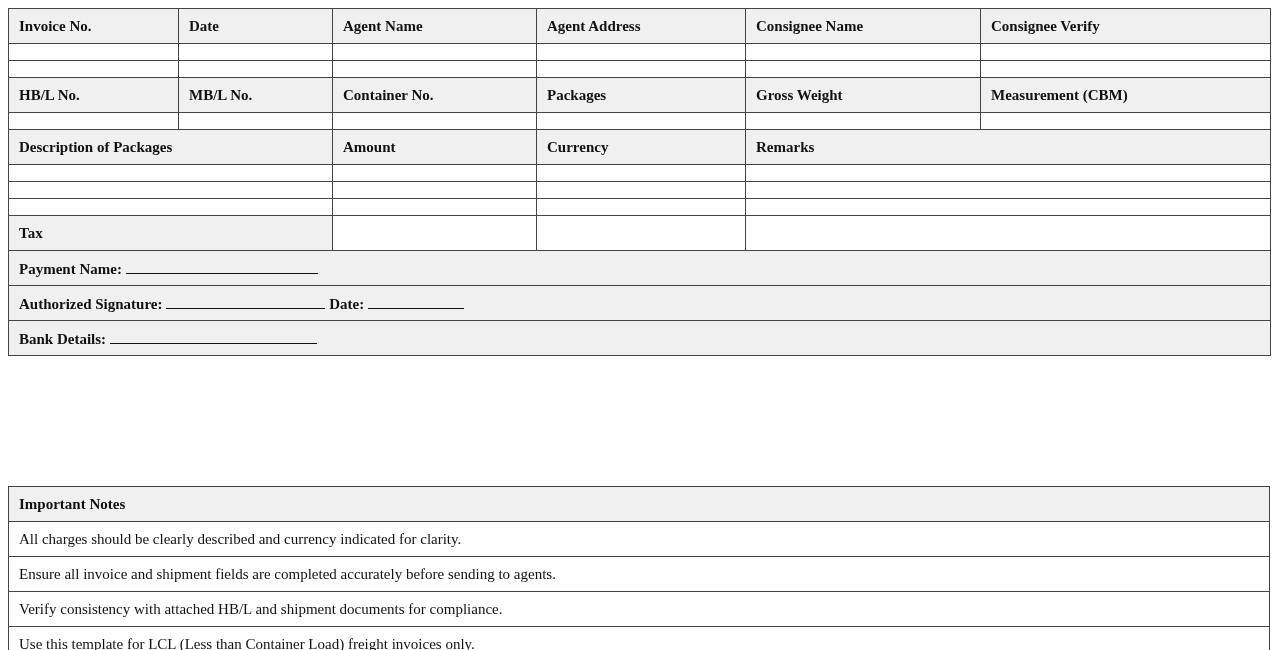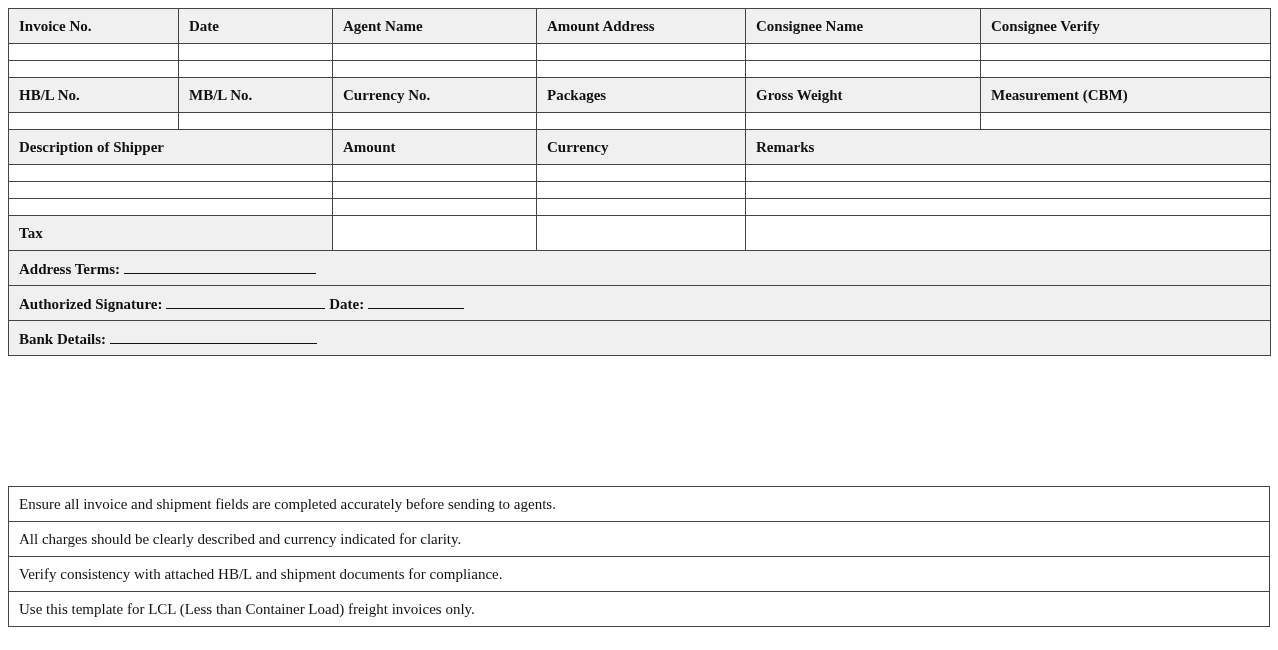--- a/index.html
+++ b/index.html
@@ -25,21 +25,21 @@
       <col style="width:204px">
     <col style="width:209px">
       <col style="width:235px">
       <col style="width:290px">
   </colgroup>
   <tbody>
       <tr>
     <td class="h">Invoice No.</td>
     <td class="h">Date</td>
     <td class="h">Agent Name</td>
-    <td class="h">Amount Address</td>
+    <td class="h">Agent Address</td>
     <td class="h">Consignee Name</td>
     <td class="h">Consignee Verify</td>
   </tr>
   <tr>
     <td class="e"></td>
     <td class="e"></td>
     <td class="e"></td>
     <td class="e"></td>
     <td class="e"></td>
     <td class="e"></td>
@@ -48,35 +48,35 @@
     <td class="e"></td>
     <td class="e"></td>
     <td class="e"></td>
     <td class="e"></td>
     <td class="e"></td>
     <td class="e"></td>
   </tr>
   <tr>
     <td class="h">HB/L No.</td>
     <td class="h">MB/L No.</td>
-    <td class="h">Currency No.</td>
+    <td class="h">Container No.</td>
     <td class="h">Packages</td>
     <td class="h">Gross Weight</td>
     <td class="h">Measurement (CBM)</td>
   </tr>
   <tr>
     <td class="e"></td>
     <td class="e"></td>
     <td class="e"></td>
     <td class="e"></td>
     <td class="e"></td>
     <td class="e"></td>
   </tr>
   <tr>
-    <td class="h" colspan="2">Description of Shipper</td>
+    <td class="h" colspan="2">Description of Packages</td>
     <td class="h">Amount</td>
     <td class="h">Currency</td>
     <td class="h" colspan="2">Remarks</td>
   </tr>
   <tr>
     <td class="e" colspan="2"></td>
     <td class="e"></td>
     <td class="e"></td>
     <td class="e" colspan="2"></td>
   </tr>
@@ -93,44 +93,47 @@
     <td class="e" colspan="2"></td>
   </tr>
   <tr>
     <td class="h" colspan="2">Tax</td>
     <td class="tall"></td>
     <td class="tall"></td>
     <td class="tall" colspan="2"></td>
   </tr>
   <tr>
     <td class="h" colspan="6">
-      <span>Address Terms:</span><span class="blank" style="width:192px"></span>
+      <span>Payment Name:</span><span class="blank" style="width:192px"></span>
     </td>
   </tr>
   <tr>
     <td class="h" colspan="6">
       <span>Authorized Signature:</span><span class="blank" style="width:159px"></span>
       <span>Date:</span><span class="blank" style="width:96px"></span>
     </td>
   </tr>
   <tr>
     <td class="h" colspan="6">
       <span>Bank Details:</span><span class="blank" style="width:207px"></span>
     </td>
   </tr>
 </tbody>
   </table>
 
 <table id="notes">
   <tbody>
-  <tr>
-    <td class="note">Ensure all invoice and shipment fields are completed accurately before sending to agents.</td>
+      <tr>
+    <td class="h">Important Notes</td>
   </tr>
   <tr>
     <td class="note">All charges should be clearly described and currency indicated for clarity.</td>
+  </tr>
+  <tr>
+    <td class="note">Ensure all invoice and shipment fields are completed accurately before sending to agents.</td>
   </tr>
   <tr>
     <td class="note">Verify consistency with attached HB/L and shipment documents for compliance.</td>
   </tr>
   <tr>
     <td class="note">Use this template for LCL (Less than Container Load) freight invoices only.</td>
   </tr>
 </tbody>
   </table>
 

